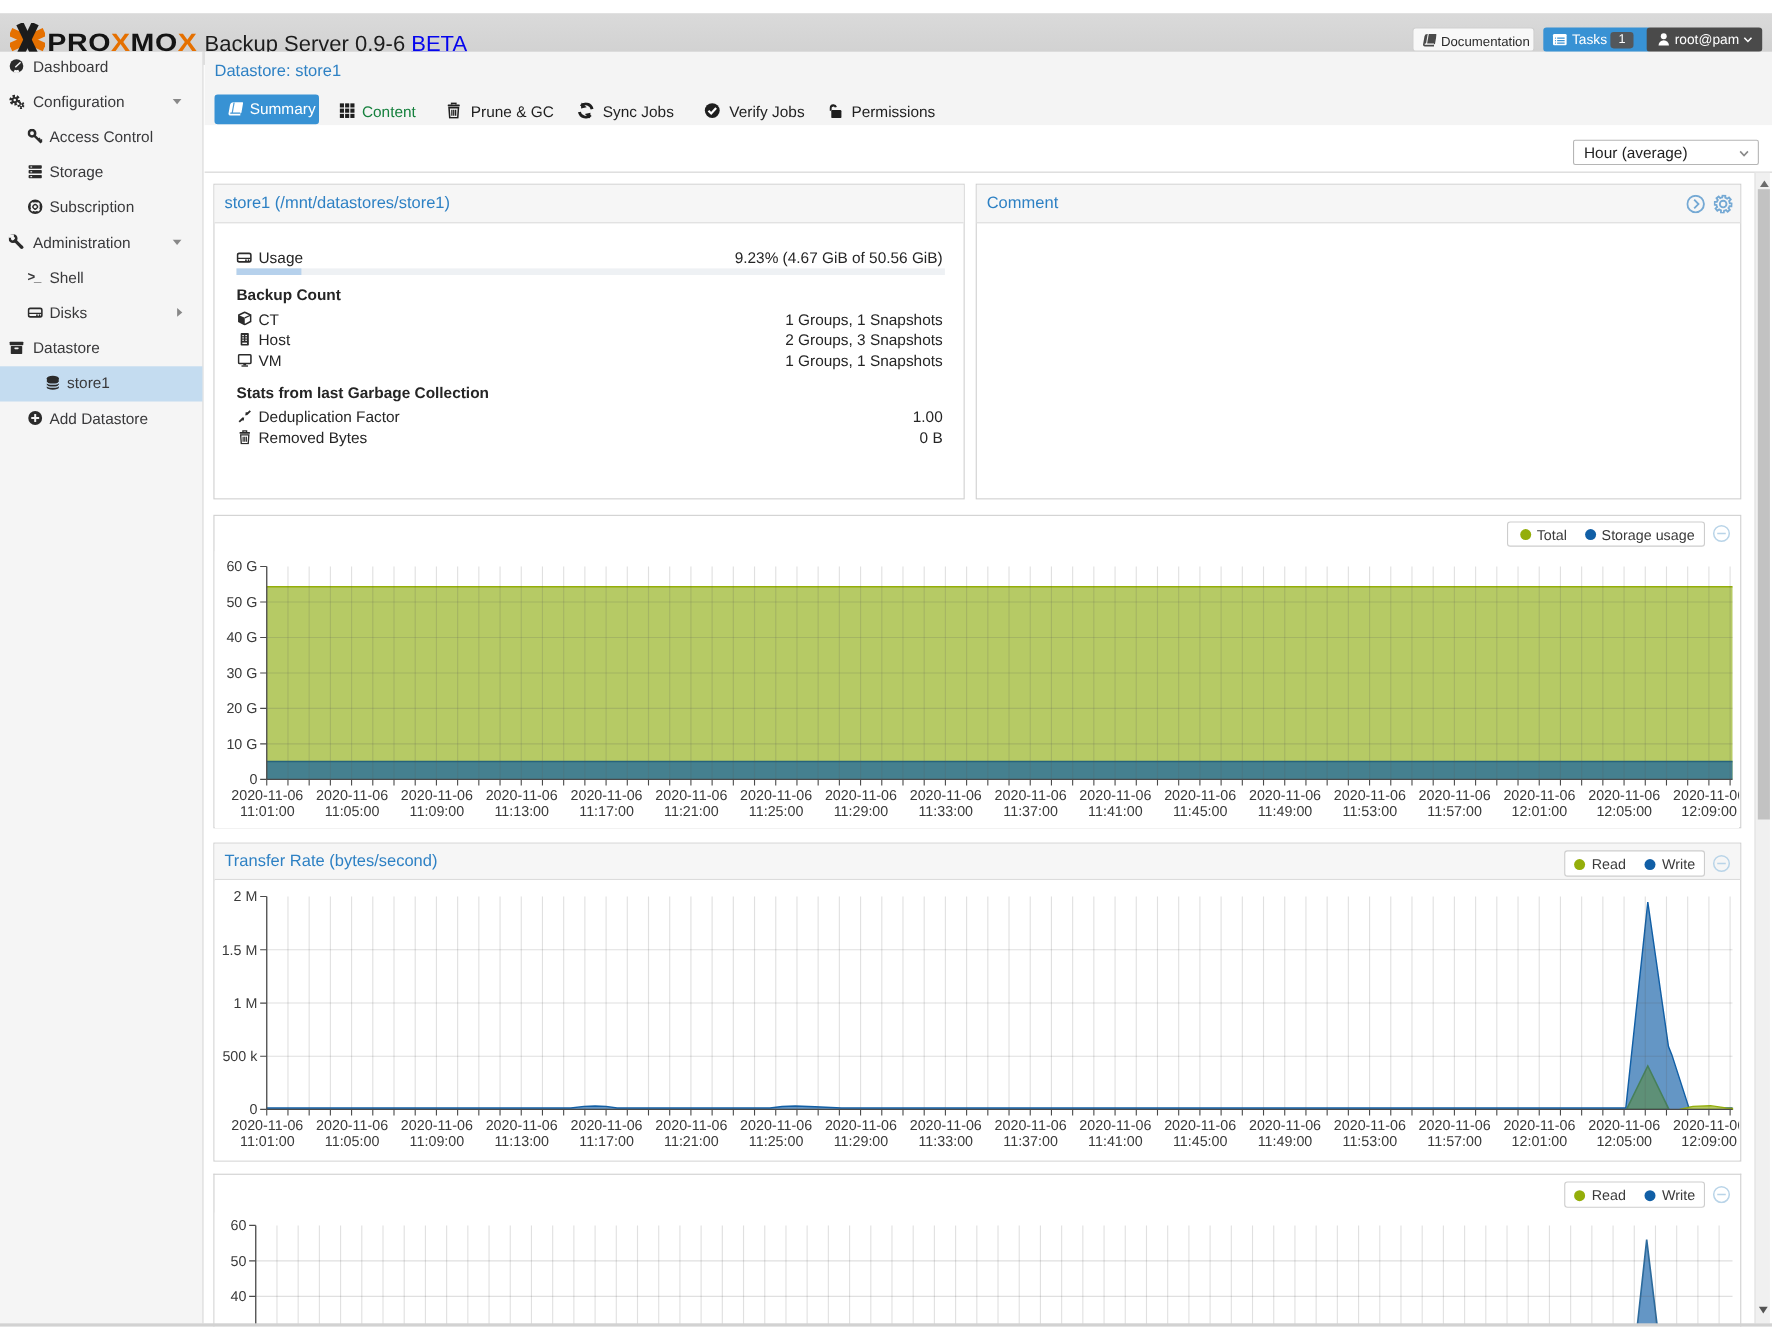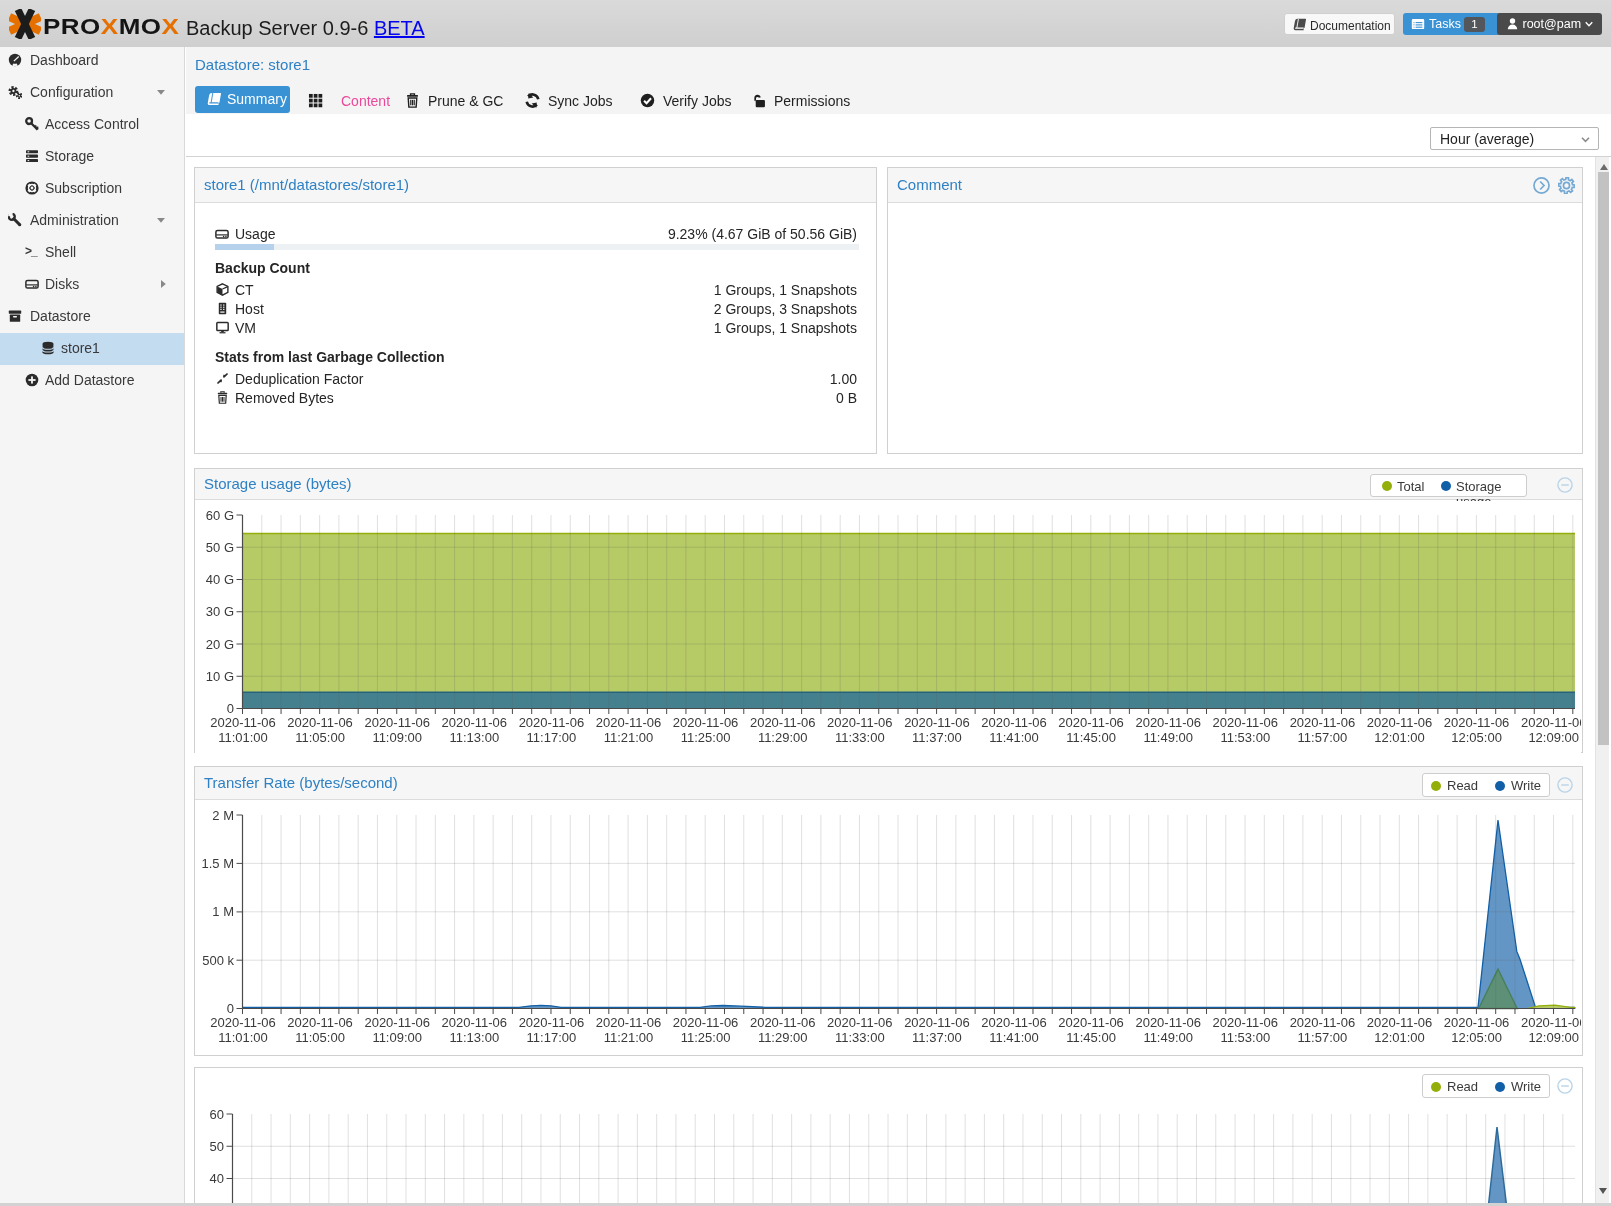--- a/index.html
+++ b/index.html
@@ -1,16 +1,16 @@
 <!DOCTYPE html>
 <html><head><meta charset="utf-8"><title>store1 - Proxmox Backup Server</title><style>
 *{margin:0;padding:0;box-sizing:border-box;}
 html,body{width:1611px;height:1206px;overflow:hidden;font-family:"Liberation Sans",sans-serif;background:#fff;}
 .abs{position:absolute;}
-#hdr{position:absolute;left:0;top:0;width:1611px;height:47px;background:linear-gradient(#dadada,#cfcfcf);}
+#hdr{position:absolute;left:0;top:12px;width:1611px;height:47px;background:linear-gradient(#dadada,#cfcfcf);}
 #sidebar{position:absolute;left:0;top:47px;width:185px;height:1156px;background:#f5f5f5;border-right:1px solid #d9d9d9;}
 .srow{position:absolute;left:0;width:184px;height:32px;font-size:14px;color:#39393b;}
 .srow .txt{position:absolute;top:8px;}
 .srow .sic{position:absolute;top:9px;}
 .ptitle{position:absolute;left:195px;top:56px;font-size:15px;color:#2e81c4;z-index:2;}
 #tabstrip{position:absolute;left:186px;top:47px;width:1425px;height:66.5px;background:#f4f4f4;}
 #summarybtn{position:absolute;left:195px;top:85.5px;z-index:2;width:95px;height:27px;background:#3892d4;border-radius:3px;}
 #toolbar{position:absolute;left:186px;top:113.5px;width:1425px;height:43px;background:#fff;border-bottom:1px solid #d2d2d2;}
 #combo{position:absolute;left:1430px;top:127px;width:169px;height:23px;border:1px solid #b5b5b5;border-radius:2px;background:#fff;font-size:14px;color:#1f1f1f;}
 .panel{position:absolute;background:#fff;border:1px solid #d0d0d0;}
@@ -276,21 +276,21 @@
         <rect x="9.8" y="0.9" width="3.5" height="3.5"></rect>
         <rect x="0.9" y="5.3500000000000005" width="3.5" height="3.5"></rect>
         <rect x="5.3500000000000005" y="5.3500000000000005" width="3.5" height="3.5"></rect>
         <rect x="9.8" y="5.3500000000000005" width="3.5" height="3.5"></rect>
         <rect x="0.9" y="9.8" width="3.5" height="3.5"></rect>
         <rect x="5.3500000000000005" y="9.8" width="3.5" height="3.5"></rect>
         <rect x="9.8" y="9.8" width="3.5" height="3.5"></rect>
       </g>
     </svg>
   </div>
-<div class="abs" style="left:341px;top:92.5px;font-size:14px;color:#ec4899;">Content</div>
+<div class="abs" style="left:329px;top:92.5px;font-size:14px;color:#15803d;">Content</div>
 <div class="abs" style="left:405px;top:93px;">
     <svg width="15" height="15" viewBox="0 0 15 15" style="">
       <g transform="scale(1.0714285714285714)" fill="#1f1f1f" stroke="none">
         <path d="M5.2 1.9 V0.8 H8.8 V1.9" fill="none" stroke="#1f1f1f" stroke-width="1.3"></path>
         <rect x="1.9" y="1.9" width="10.2" height="1.6" rx="0.5"></rect>
         <path d="M3 4.7 H11 L10.4 13.2 H3.6 Z" fill="none" stroke="#1f1f1f" stroke-width="1.3"></path>
         <line x1="5.4" y1="6.4" x2="5.4" y2="11.5" stroke="#1f1f1f" stroke-width="1.1"></line>
         <line x1="7" y1="6.4" x2="7" y2="11.5" stroke="#1f1f1f" stroke-width="1.1"></line>
         <line x1="8.6" y1="6.4" x2="8.6" y2="11.5" stroke="#1f1f1f" stroke-width="1.1"></line>
       </g>
@@ -444,24 +444,21 @@
         <svg width="17" height="17" viewBox="0 0 17 17" style="">
           <g transform="scale(1.2142857142857142)" fill="#75a9d4" stroke="none">
             <polygon points="11.78,5.52 11.95,6.29 13.59,6.58 13.40,8.63 11.73,8.61 11.42,9.33 11.00,10.00 11.96,11.36 10.37,12.68 9.21,11.49 8.48,11.78 7.71,11.95 7.42,13.59 5.37,13.40 5.39,11.73 4.67,11.42 4.00,11.00 2.64,11.96 1.32,10.37 2.51,9.21 2.22,8.48 2.05,7.71 0.41,7.42 0.60,5.37 2.27,5.39 2.58,4.67 3.00,4.00 2.04,2.64 3.63,1.32 4.79,2.51 5.52,2.22 6.29,2.05 6.58,0.41 8.63,0.60 8.61,2.27 9.33,2.58 10.00,3.00 11.36,2.04 12.68,3.63 11.49,4.79" fill="none" stroke="#75a9d4" stroke-width="1.4"></polygon>
             <circle cx="7" cy="7" r="2.5" fill="none" stroke="#75a9d4" stroke-width="1.4"></circle>
           </g>
         </svg>
       </div>
     </div>
   </div>
 <div class="panel" style="left:194px;top:468px;width:1389px;height:285px;">
-    <div class="phead" style="height:31px;">
-      <div class="t" style="top:6px;">Storage usage (bytes)</div>
-    </div>
-    <div class="legend" style="left:1175px;top:4.5px;width:157px;text-decoration:underline;">
+    <div class="legend" style="left:1175px;top:4.5px;width:180px;text-decoration:underline;">
       <div class="dot" style="left:11px;background:#94ae0a;"></div>
       <div class="abs" style="left:26px;top:4px;">Total</div>
       <div class="dot" style="left:70px;background:#115fa6;"></div>
       <div class="abs" style="left:85px;top:4px;">Storage usage</div>
     </div>
     <div class="abs" style="left:1362px;top:8px;">
       <svg width="16" height="16" viewBox="0 0 16 16" style="">
         <g transform="scale(1.1428571428571428)" fill="#b9d4e8" stroke="none">
           <circle cx="7" cy="7" r="6.2" fill="none" stroke="#b9d4e8" stroke-width="1.2"></circle>
           <line x1="3.6" y1="7" x2="10.4" y2="7" stroke="#b9d4e8" stroke-width="1.2"></line>

